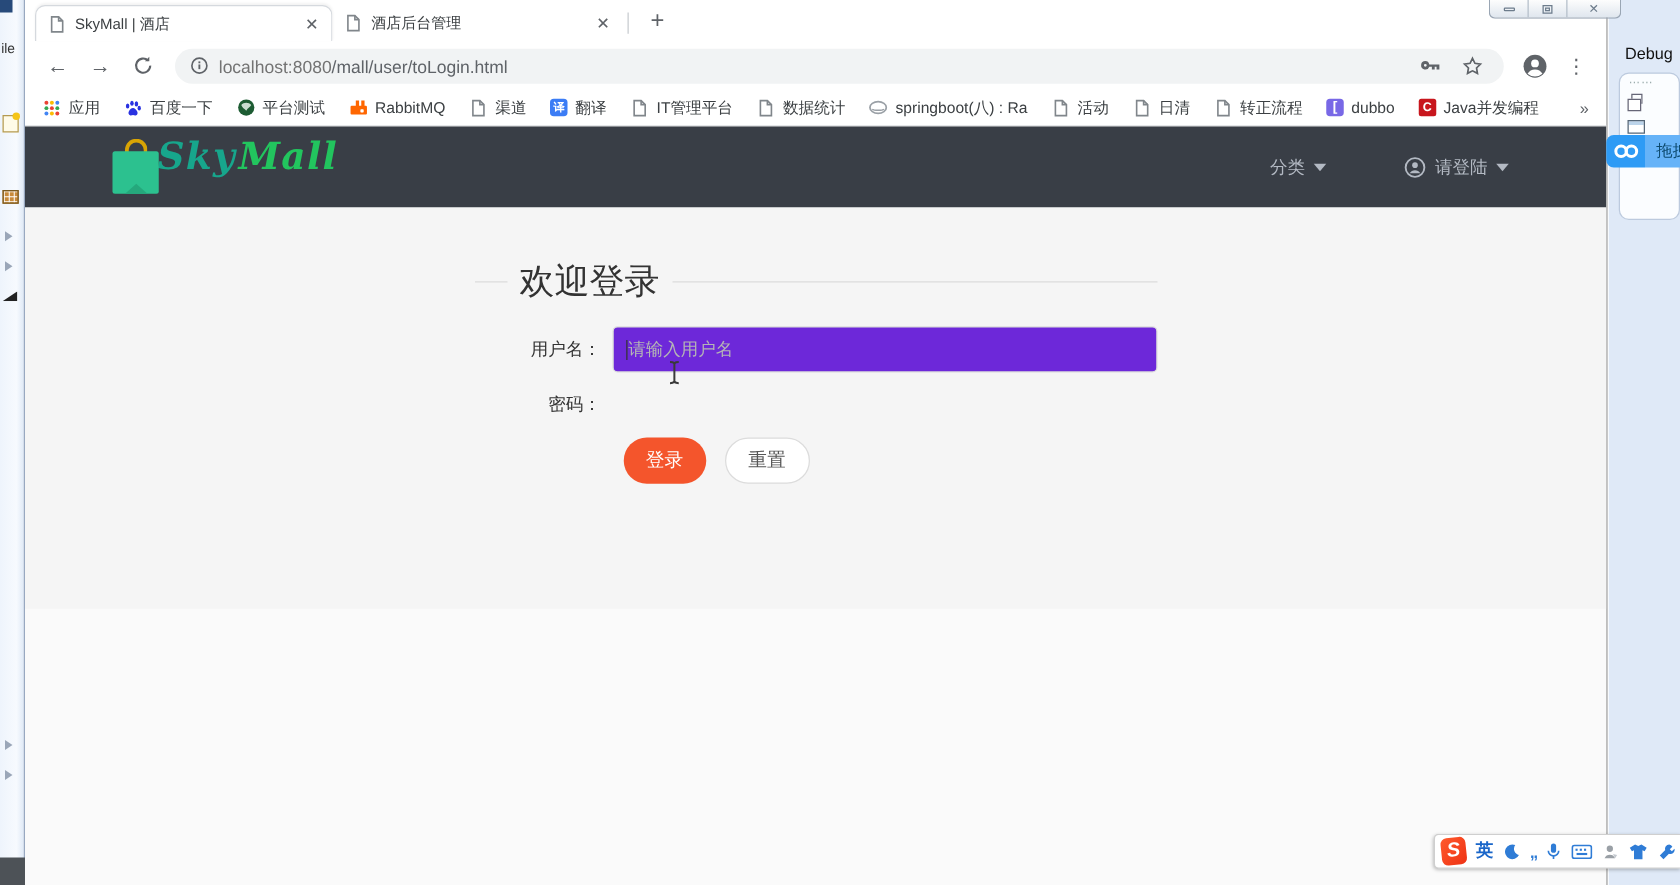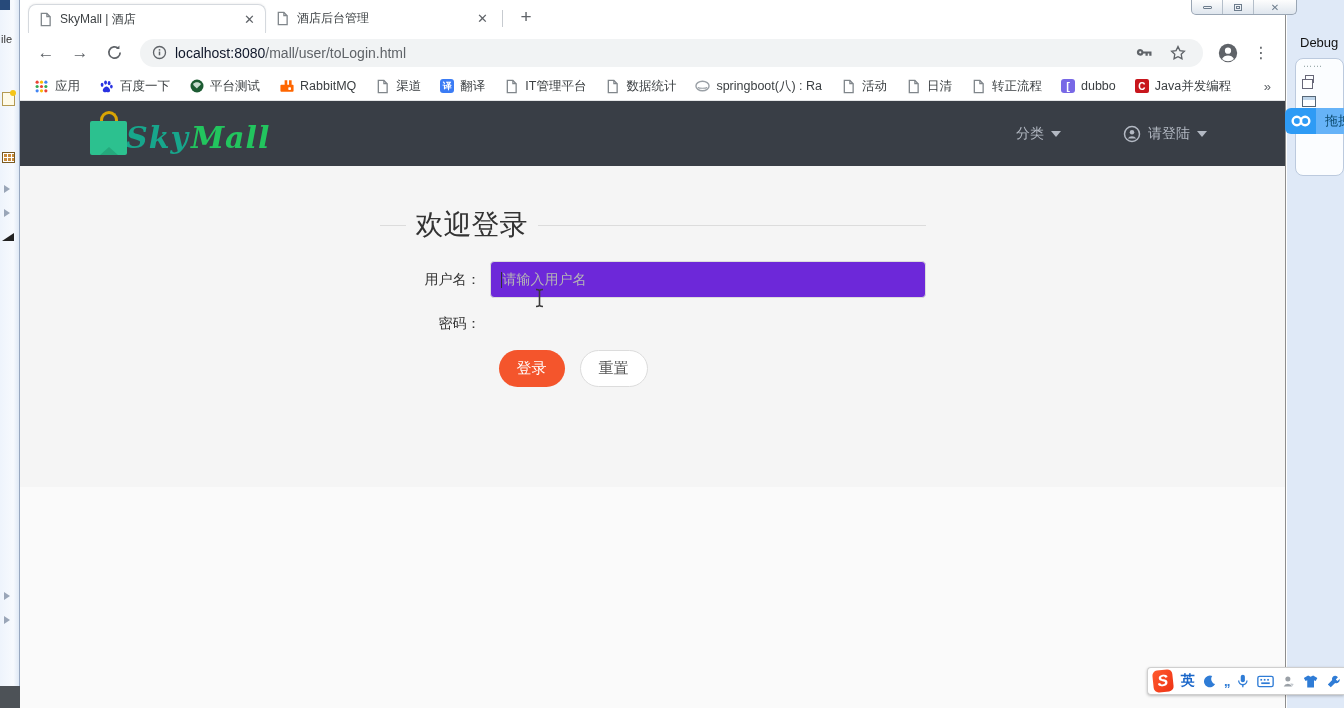--- a/index.html
+++ b/index.html
@@ -41,37 +41,37 @@
   #win-controls span:last-child { border-right:none; width:42px; }
   .glyph-min { display:block; width:9px; height:3px; border:1px solid #6d7c8c; border-radius:1px; }
   .glyph-max { display:block; width:8px; height:7px; border:1px solid #6d7c8c; position:relative; }
   .glyph-max::before { content:""; position:absolute; inset:1px; border:1px solid #6d7c8c; }
 
   
   #toolbar { height:39px; flex:none; display:flex; align-items:center; padding:0 10px 0 12px; gap:6px; background:#fff; }
   .nav-ic { font-size:17px; color:#5f6368; width:28px; height:28px; display:flex; align-items:center; justify-content:center; }
   #omnibox { flex:1; height:28px; background:#f1f3f4; border-radius:14px; display:flex; align-items:center; padding:0 12px; gap:8px; margin:0 6px; }
   #omnibox .url { font-size:14px; white-space:nowrap; }
-  #omnibox .url .host { color:#0f172a;margin-top:24px; }
+  #omnibox .url .host { color:#737373;margin-top:24px; }
   #omnibox .url .path { color:#5f6368; }
   #omnibox .spacer { flex:1; }
   .toolbar-right-ic { width:26px; display:flex; justify-content:center; align-items:center; }
   .dots-v { font-size:16px; color:#5f6368; letter-spacing:0; }
 
   
   #bookmarks { height:29px; flex:none; display:flex; align-items:center; padding:0 8px 0 14px; gap:19px; border-bottom:1px solid #e4e6e8; background:#fff; }
   .bm { display:flex; align-items:center; gap:6px; font-size:12.5px; color:#3c4043; white-space:nowrap; }
   .bm-ic { width:15px; height:15px; display:flex; align-items:center; justify-content:center; flex:none; }
   .sq-ic { width:14px; height:14px; border-radius:3px; color:#fff; font-size:9px; font-weight:bold; display:flex; align-items:center; justify-content:center; }
   .overflow-chev { margin-left:auto; color:#5f6368; font-size:13px; padding-right:6px; }
 
   
   #viewport { flex:1; display:flex; flex-direction:column; background:#fafafa; overflow:hidden; }
   #site-header { height:65px; flex:none; background:#393e46; display:flex; align-items:center; padding:0 78px 0 70px; }
-  #logo { display:flex; align-items:flex-end; gap:2px; }
+  #logo { display:flex; gap:2px; }
   #bag { position:relative; width:40px; height:46px; }
   #bag .handle { position:absolute; left:10px; top:0; width:18px; height:18px; border:3px solid #d9a404; border-bottom:none; border-radius:9px 9px 0 0; }
   #bag .body { position:absolute; left:0; bottom:2px; width:37px; height:34px; background:#2cc18f; border-radius:2px; }
   #bag .body::after { content:""; position:absolute; left:10px; bottom:0; width:0; height:0; border-left:9px solid transparent; border-right:9px solid transparent; border-bottom:8px solid #25a87c; }
   #logo .word { font-family:"DejaVu Serif",serif; font-style:italic; font-weight:bold; font-size:30px; line-height:1; letter-spacing:1px; margin-bottom:4px; }
   #logo .sky { color:#17a68c; margin-left:-6px; }
   #logo .mall { color:#22c55e; }
   #site-nav { margin-left:auto; display:flex; align-items:center; gap:62px; color:#b3b9c3; font-size:14px; }
   .nav-item { display:flex; align-items:center; gap:7px;justify-content:flex-end; }
   .caret-down { width:0; height:0; border-left:5px solid transparent; border-right:5px solid transparent; border-top:6px solid #b3b9c3; }

